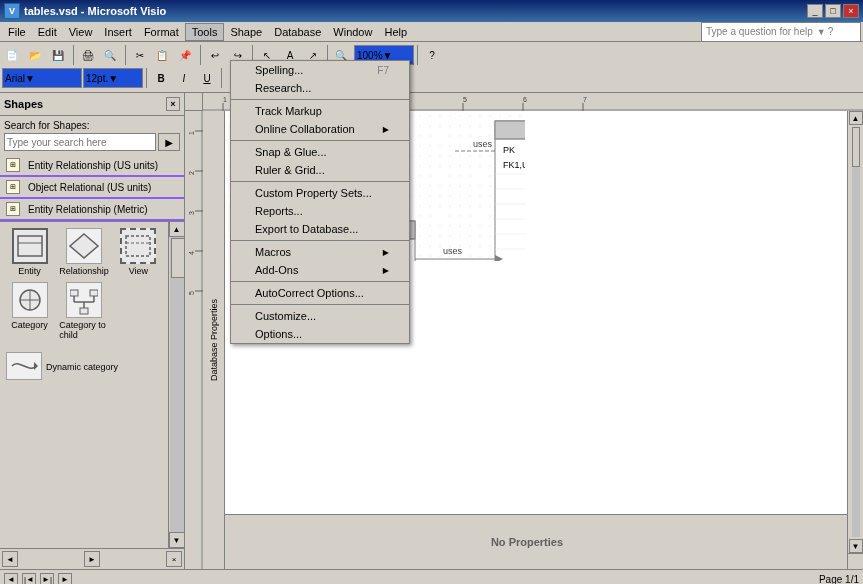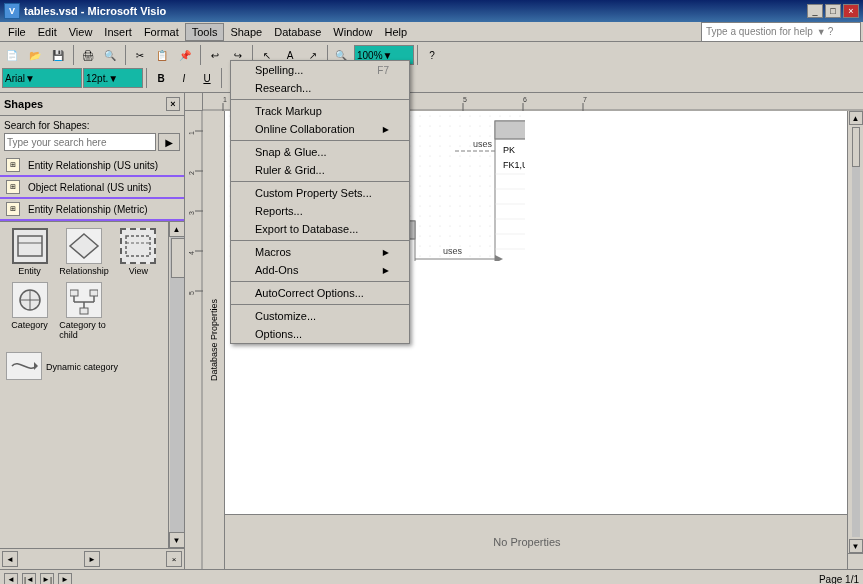--- a/index.html
+++ b/index.html
@@ -29,21 +29,21 @@
 
     
     .toolbar-area {
       background: #d4d0c8;
       border-bottom: 1px solid #808080;
       padding: 2px;
     }
     .toolbar-row { display: flex; align-items: center; gap: 1px; margin-bottom: 1px; }
     .tb-btn { width: 22px; height: 22px; background: #d4d0c8; border: 1px solid transparent; display:flex;align-items:center;justify-content:center; font-size: 10px; cursor:pointer; }
     .tb-sep { width: 1px; height: 20px; background: #808080; margin: 0 2px; }
-    .tb-dropdown { height: 20px; border: 1px solid #808080; background: #14b8a6; font-size: 10px; display:flex;align-items:center;padding:0 2px;min-width:60px; }
+    .tb-dropdown { height: 20px; border: 1px solid #808080; background: #1d4ed8; font-size: 10px; display:flex;align-items:center;padding:0 2px;min-width:60px; }
     .question-box { border: 1px solid #808080; background: white; height: 20px; display:flex;align-items:center;padding:0 4px;font-size:11px;min-width:160px; color:#808080; }
 
     
     .main-layout { display: flex; height: calc(584px - 22px - 20px - 46px); }
 
     
     .left-panel { width: 185px; background: #d4d0c8; border-right: 1px solid #808080; display: flex; flex-direction: column; overflow: hidden; }
     .panel-header { background: #d4d0c8; padding: 4px; font-size: 11px; font-weight: bold; display:flex;align-items:center;justify-content:space-between; border-bottom: 1px solid #808080; }
     .panel-close { width: 14px; height: 14px; border: 1px solid #808080; background: #d4d0c8; font-size: 9px; display:flex;align-items:center;justify-content:center;cursor:pointer; }
     .search-section { padding: 4px; }
@@ -397,21 +397,21 @@
             <div style="flex:1;width:8px;background:#c0c0c0;position:relative;margin:2px 0;">
               <div style="position:absolute;top:0;width:8px;height:40px;background:#d4d0c8;border:1px solid #808080;"></div>
             </div>
             <div style="width:14px;height:14px;background:#d4d0c8;border:1px solid #808080;display:flex;align-items:center;justify-content:center;font-size:8px;cursor:pointer;">▼</div>
           </div>
 
           <div style="position:absolute;bottom:0;right:0;width:16px;height:16px;background:#d4d0c8;border-top:1px solid #808080;border-left:1px solid #808080;"></div>
         </div>
       </div>
 
-      <div style="position:absolute;bottom:0;left:22px;right:16px;height:55px;background:#d4d0c8;border-top:1px solid #808080;display:flex;align-items:center;justify-content:center;">
+      <div style="position:absolute;bottom:0;left:22px;right:16px;height:55px;background:#d4d0c8;border-top:1px solid #808080;display:flex;align-items:center;justify-content:center;font-weight:bold;">
         <span style="font-size:11px;color:#606060;">No Properties</span>
       </div>
     </div>
   </div>
 
   <div class="status-bar">
     <div style="display:flex;align-items:center;gap:4px;">
       <div style="width:14px;height:14px;background:#d4d0c8;border:1px solid #808080;display:flex;align-items:center;justify-content:center;font-size:8px;cursor:pointer;">◄</div>
       <div style="width:14px;height:14px;background:#d4d0c8;border:1px solid #808080;display:flex;align-items:center;justify-content:center;font-size:8px;cursor:pointer;">|◄</div>
       <div style="width:14px;height:14px;background:#d4d0c8;border:1px solid #808080;display:flex;align-items:center;justify-content:center;font-size:8px;cursor:pointer;">►|</div>

